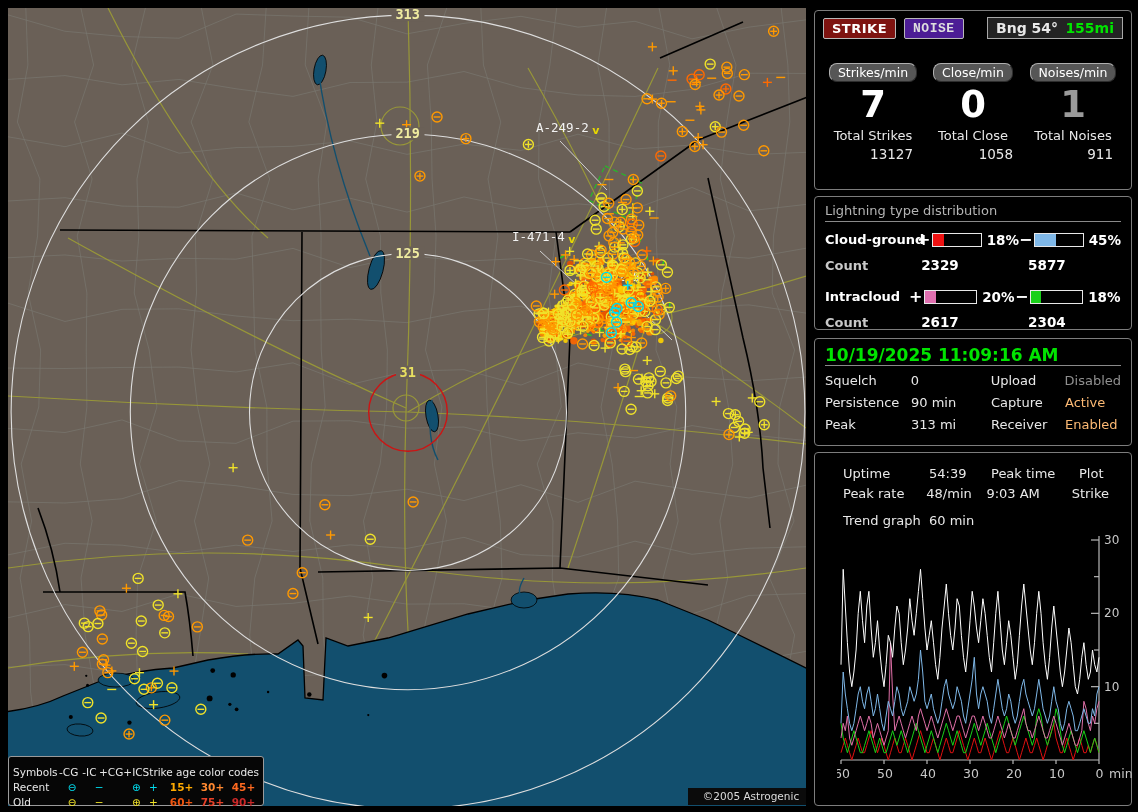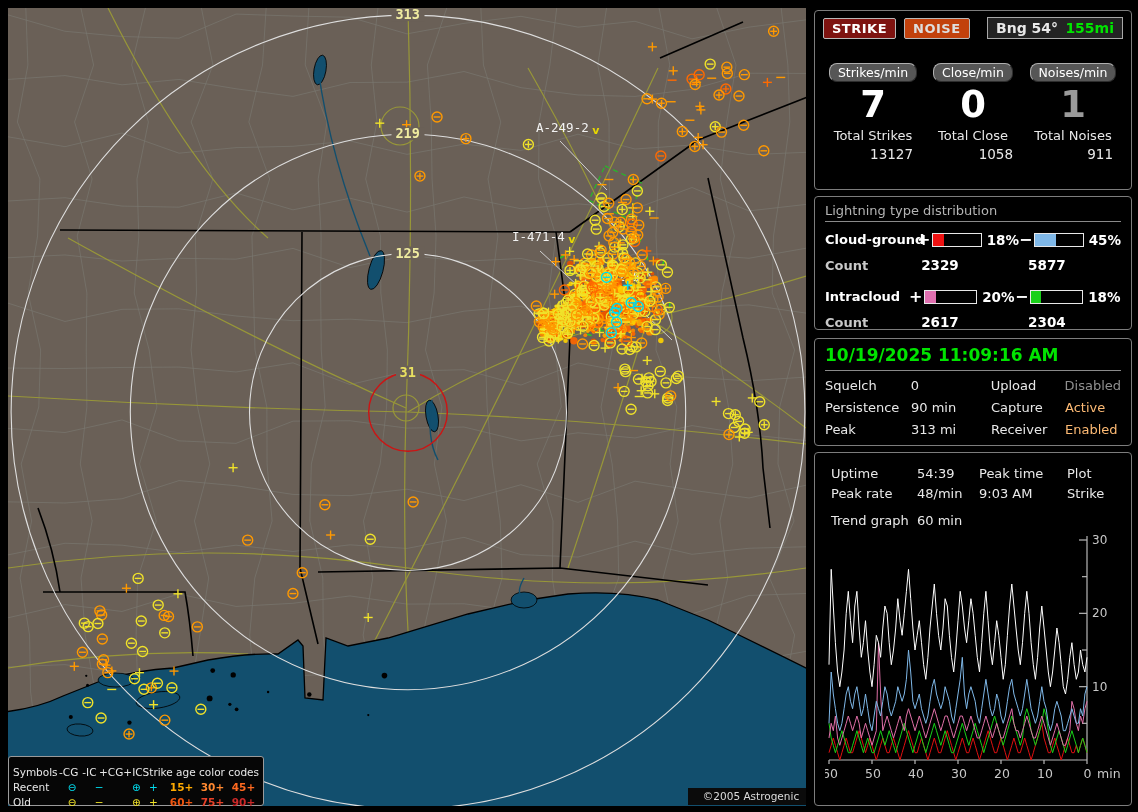--- a/index.html
+++ b/index.html
@@ -17,26 +17,26 @@
   .lagehead{flex:1;text-align:center;}
   .recent{color:var(--recent,#00dcee);} .old{color:var(--old,#f0e228);}
   #copyright{position:absolute;left:680px;top:780px;width:126px;height:17px;background:#0b0b0b;
     color:#dcdcdc;font-size:10.5px;text-align:center;line-height:17px;}
   
   .panel{position:absolute;left:814px;width:318px;background:#000;border:1px solid #7d7d7d;
     border-radius:4px;box-sizing:border-box;}
   #p1{top:10px;height:180px;padding:6px 8px;}
   #p2{top:196px;height:134px;padding:6px 10px;}
   #p3{top:338px;height:108px;padding:6px 10px;}
-  #p4{top:452px;height:354px;padding:8px 10px;}
+  #p4{top:452px;height:354px;padding:8px 22px;}
   .toprow{display:flex;align-items:center;}
   .modebtn{font:bold 13px "DejaVu Sans",sans-serif;letter-spacing:.5px;padding:2px 8px;
     border:1px solid #b8b8b8;border-radius:2px;margin-right:8px;cursor:pointer;}
   #btn-strike{background:#7e1310;color:#fff;}
-  #btn-noise{background:#c2410c;color:#dedede;}
+  #btn-noise{background:#4c1d95;color:#dedede;font-family:Liberation Mono, monospace;}
   #bng{margin-left:auto;background:#232323;border:1px solid #a8a8a8;font-weight:bold;
     font-size:14px;padding:2px 8px;min-width:118px;display:flex;}
   #bng .grn{color:#00e400;margin-left:auto;}
   .chips{display:grid;grid-template-columns:1fr 1fr 1fr;margin-top:24px;}
   .chip{justify-self:center;background:#565656;color:#fff;font-size:12.5px;padding:1px 8px;
     border:1px solid #b0b0b0;border-right-color:#2e2e2e;border-bottom-color:#2e2e2e;border-radius:8px;cursor:pointer;}
   .bignums{display:grid;grid-template-columns:1fr 1fr 1fr;margin-top:2px;}
   .bignums span{justify-self:center;font-size:37px;font-weight:bold;color:#fff;line-height:42px;}
   .bignums .dimnum{color:#9a9a9a;}
   .totlabels{display:grid;grid-template-columns:1fr 1fr 1fr;margin-top:2px;font-size:13px;}
@@ -47,21 +47,21 @@
   #dist-title{color:#b4b4b4;font-size:13px;border-bottom:1px solid #8a8a8a;padding-bottom:3px;}
   .drow{display:flex;align-items:center;margin-top:8px;white-space:nowrap;}
   .dlabel{width:92px;font-weight:bold;font-size:13px;color:#fff;}
   .dlabel.count{font-weight:bold;color:#c8c8c8;}
   .sign{width:12px;font-weight:bold;color:#fff;text-align:center;}
   .bar{width:56px;height:12px;border:1px solid #e8e8e8;background:#000;display:inline-block;margin:0 3px;}
   .bar i{display:block;height:100%;}
   .pct{width:36px;font-weight:bold;font-size:13.5px;color:#fff;padding-left:2px;}
   .cnum{width:104px;font-weight:bold;font-size:13.5px;color:#fff;padding-left:14px;}
   
-  #datetime{color:#00e400;font-weight:bold;font-size:17px;border-bottom:1px solid #8a8a8a;padding-bottom:5px;}
+  #datetime{color:#00e400;font-weight:bold;font-size:17px;border-bottom:1px solid #8a8a8a;}
   .srow{display:flex;font-size:13px;margin-top:7px;}
   .sl{width:86px;} .sv{width:80px;} .sl2{width:74px;} .sv2{flex:1;}
   .dim{color:#909090;} .grn2{color:#fdba74;}
   
   .urow{display:flex;font-size:13px;margin:5px 0 0 6px;}
   .ul{width:86px;} .uv{width:62px;} .um{width:88px;} .ur{flex:1;}
   #trendrow{margin:12px 0 0 6px;}
   #trend{margin-top:4px;}
 </style>
 </head>

